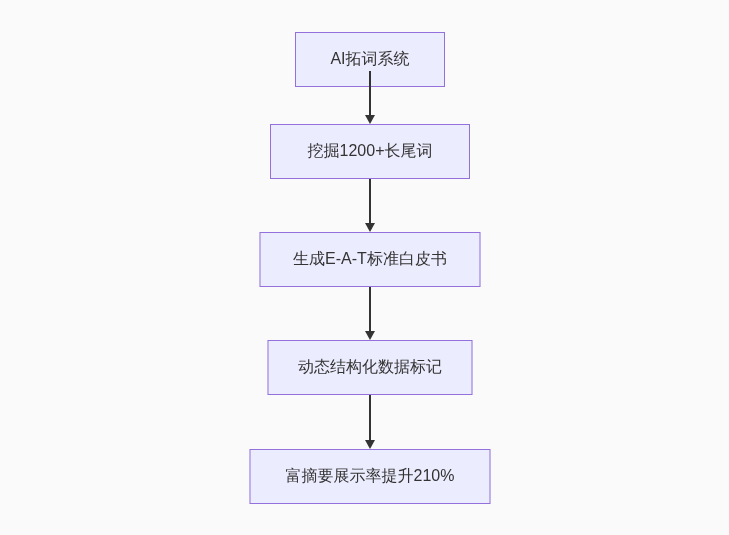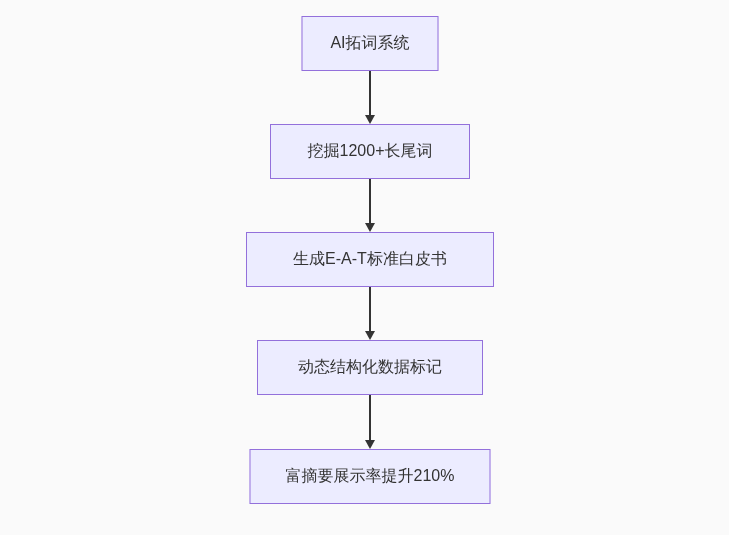--- a/index.html
+++ b/index.html
@@ -23,24 +23,24 @@
     background: #ECECFF;
     border: 1.5px solid #9370DB;
     color: #333333;
     font-size: 16px;
     display: flex;
     align-items: center;
     justify-content: center;
     text-align: center;
     white-space: nowrap;
   }
-  .node-1 { top: 16px;  width: 137px; }
+  .node-1 { top: 32px;  width: 150px; }
   .node-2 { top: 124px; width: 200px; }
-  .node-3 { top: 232px; width: 248px; }
-  .node-4 { top: 340px; width: 226px; }
+  .node-3 { top: 232px; width: 221px; }
+  .node-4 { top: 340px; width: 205px; }
   .node-5 { top: 449px; width: 241px; }
 
   .arrow {
     position: absolute;
     left: 370px;
     transform: translateX(-50%);
     width: 12px;
     display: flex;
     flex-direction: column;
     align-items: center;

